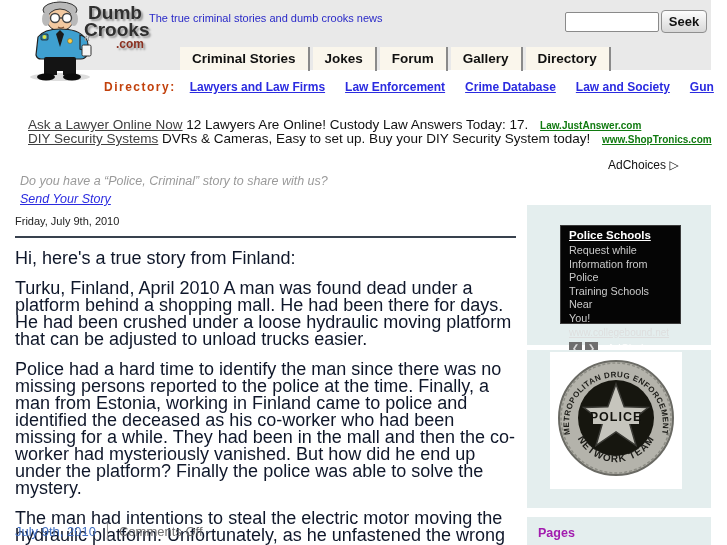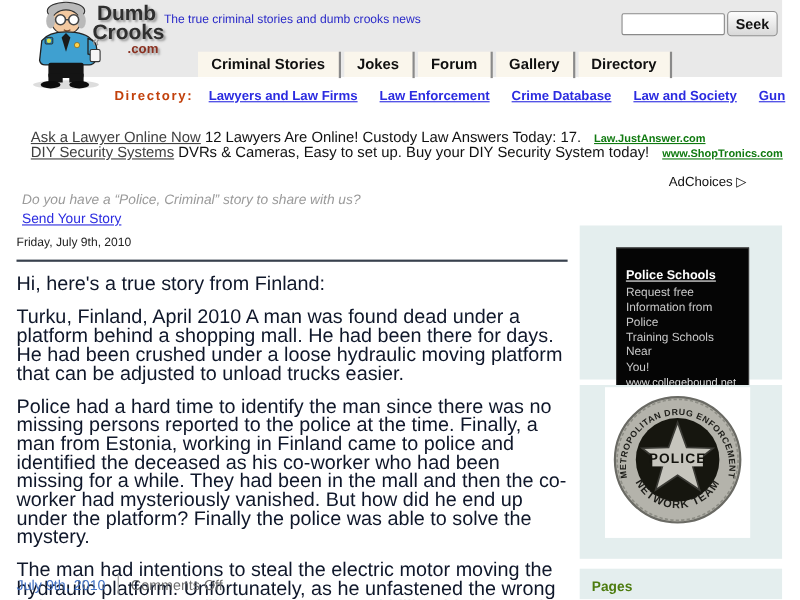--- a/index.html
+++ b/index.html
@@ -26,53 +26,53 @@
   .dir-link{color:#2b2be0;text-decoration:underline;margin-right:20px;white-space:nowrap;font-weight:bold;}
 
   
   .adrow{position:absolute;left:28px;font-size:13.5px;color:#111;white-space:nowrap;}
   .adrow1{top:117px;} .adrow2{top:131px;text-align:center;}
   .adrow a.adlink{color:#404040;font-weight:normal;text-decoration:underline;}
   .adrow a.adurl{color:#107a10;font-size:10px;text-decoration:underline;margin-left:8px;font-weight:bold;}
   .cta-q{position:absolute;left:20px;top:174px;font-size:12.5px;font-style:italic;color:#9a9a9a;}
   .adchoices-top{position:absolute;left:608px;top:158px;font-size:12px;color:#111;text-align:center;}
   .adchoices-top .tri{font-size:12px;}
-  .send-story{position:absolute;left:20px;top:192px;font-size:12.5px;
+  .send-story{position:absolute;left:20px;top:192px;font-size:12.5px;font-style:italic;
         color:#2b2be0;text-decoration:underline;}
 
   
   .article{position:absolute;left:15px;top:215px;width:501px;}
   .post-date{font-size:11px;color:#222;margin-bottom:9px;}
   .post-title{font-size:13.5px;font-weight:bold;color:#1b4a7a;margin:0 0 3px 0;}
   .title-rule{border:none;border-top:2px solid #38414e;margin:0 0 12px 0;}
   .article p{font-size:18px;line-height:17px;color:#0f172a;margin:0 0 13px 0;}
   .post-footer{position:absolute;left:15px;top:523px;display:flex;align-items:center;font-size:13px;}
   .pf-date{color:#4472c4;}
   .pf-div{width:1px;height:17px;background:#999;margin:0 11px;}
   .pf-comments{color:#6e6e6e;}
 
   
   .sb{position:absolute;background:#e4eeee;}
   .sb1{left:527px;top:205px;width:184px;height:140px;}
   .sb2{left:527px;top:350px;width:184px;height:158px;}
   .sb3{left:527px;top:517px;width:184px;height:28px;}
-  .adbox{position:absolute;left:33px;top:20px;width:121px;height:126px;background:#050505;
-         border:1px solid #3a3a3a;box-sizing:border-box;padding:19px 8px 4px;}
+  .adbox{position:absolute;left:33px;top:20px;width:121px;height:99px;background:#050505;
+         border:1px solid #3a3a3a;box-sizing:border-box;padding:3px 8px 4px;}
   .adbox-title{color:#fff;font-weight:bold;font-size:11.5px;text-decoration:underline;margin-bottom:3px;}
   .adbox-line{color:#c9c9c9;font-size:10.8px;line-height:13.5px;}
   .adbox-url{color:#dedede;font-size:10px;text-decoration:underline;margin-top:2px;display:block;}
   .adbox-bottom{display:flex;align-items:center;margin-top:4px;}
   .nav-sq{width:13px;height:13px;background:#6e6e6e;color:#d9d9d9;font-size:9px;line-height:13px;
           text-align:center;margin-right:3px;}
   .adbox-choices{color:#fff;font-size:11px;margin-left:auto;}
   .patch-box{position:absolute;left:23px;top:2px;width:132px;height:137px;background:#fff;}
   .patch-svg{position:absolute;left:6px;top:4px;}
   .gallery-link{position:absolute;left:0;top:141px;width:100%;text-align:center;font-size:13.5px;
         color:#2b2be0;text-decoration:underline;}
-  .pages-h{position:absolute;left:11px;top:9px;font-size:12.5px;font-weight:bold;color:#4d7c0f;}
+  .pages-h{position:absolute;left:11px;top:9px;font-size:12.5px;font-weight:bold;color:#a21caf;}
 </style>
 </head>
 <body>
 
 <div class="page">
 
   <div class="header-band"></div>
 
   <svg class="cop-logo" viewBox="0 0 106 82">
     <ellipse cx="50" cy="76" rx="30" ry="4" fill="#00000022"></ellipse>
@@ -153,21 +153,21 @@
 
   <div class="post-footer">
     <a class="pf-date">July 9th, 2010</a>
     <span class="pf-div"></span>
     <span class="pf-comments">Comments Off</span>
   </div>
 
   <div class="sb sb1">
     <div class="adbox">
       <div class="adbox-title">Police Schools</div>
-      <div class="adbox-line">Request free</div>
+      <div class="adbox-line">Request while</div>
       <div class="adbox-line">Information from Police</div>
       <div class="adbox-line">Training Schools Near</div>
       <div class="adbox-line">You!</div>
       <a class="adbox-url">www.collegebound.net</a>
       <div class="adbox-bottom">
         <div class="nav-sq">❮</div>
         <div class="nav-sq">❯</div>
         <div class="adbox-choices"><span>AdChoices</span>
            <span>▷</span></div>
       </div>

